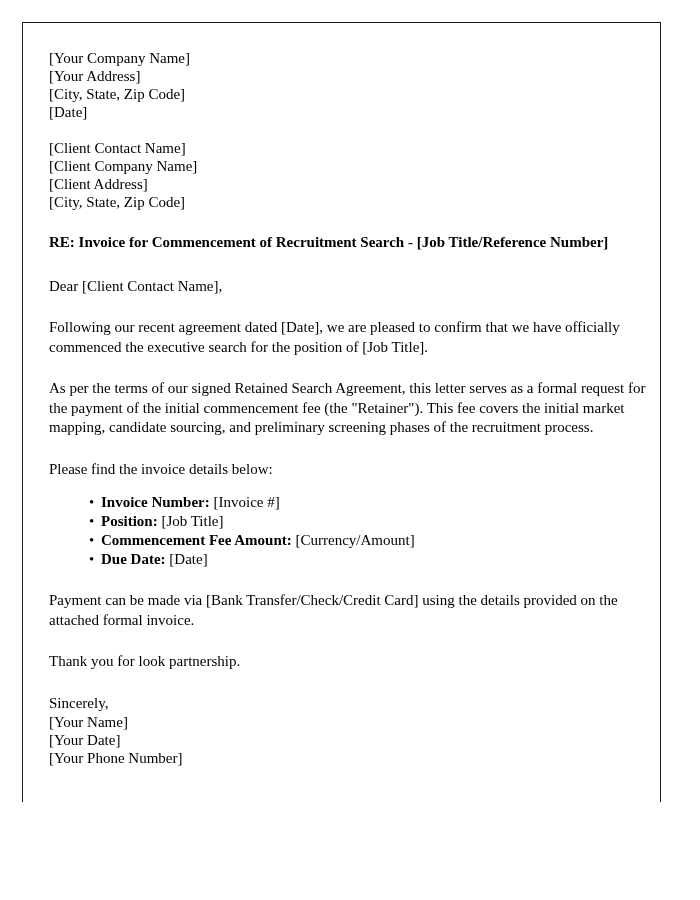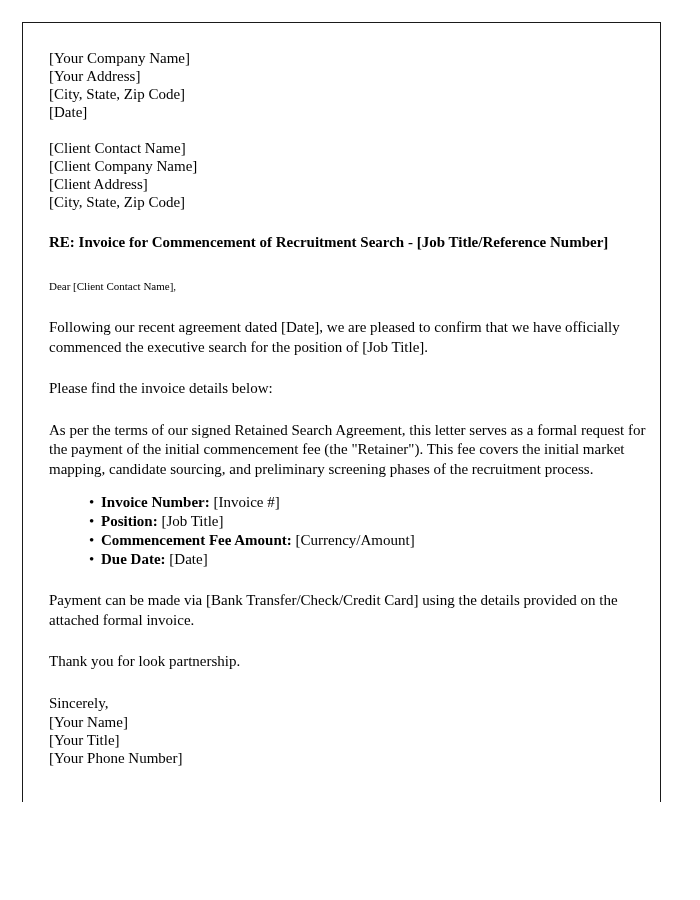--- a/index.html
+++ b/index.html
@@ -50,21 +50,21 @@
 
   .subject {
     font-size: 15px;
     line-height: 19px;
     font-weight: bold;
     margin-top: 22px;
     width: 560px;
   }
 
   .salutation {
-    font-size: 11px;
+    font-size: 15px;
     line-height: 19px;
     margin-top: 25px;
   }
 
   p.para {
     font-size: 15px;
     line-height: 19.5px;
     margin: 0;
     margin-top: 22px;
     text-align: left;
@@ -122,23 +122,23 @@
       <div class="addr-line">[Client Address]</div>
       <div class="addr-line">[City, State, Zip Code]</div>
     </div>
 
     <div class="subject">RE: Invoice for Commencement of Recruitment Search - [Job Title/Reference Number]</div>
 
     <div class="salutation">Dear [Client Contact Name],</div>
 
     <p class="para">Following our recent agreement dated [Date], we are pleased to confirm that we have officially commenced the executive search for the position of [Job Title].</p>
 
+    <p class="para">As per the terms of our signed Retained Search Agreement, this letter serves as a formal request for the payment of the initial commencement fee (the "Retainer"). This fee covers the initial market mapping, candidate sourcing, and preliminary screening phases of the recruitment process.</p>
+
     <p class="para">Please find the invoice details below:</p>
-
-    <p class="para">As per the terms of our signed Retained Search Agreement, this letter serves as a formal request for the payment of the initial commencement fee (the "Retainer"). This fee covers the initial market mapping, candidate sourcing, and preliminary screening phases of the recruitment process.</p>
 
     <ul class="details">
       <li>
         <span class="lbl">Invoice Number:</span>
         <span>[Invoice #]</span>
       </li>
       <li>
         <span class="lbl">Position:</span>
         <span>[Job Title]</span>
       </li>
@@ -154,18 +154,18 @@
 
     <p class="para">Payment can be made via [Bank Transfer/Check/Credit Card] using the details provided on the attached formal invoice.</p>
 
 
     <p class="para">Thank you for look partnership.</p>
 
     <p class="para">Sincerely,</p>
 
     <div class="sig-block">
       <div class="sig-line">[Your Name]</div>
-      <div class="sig-line">[Your Title]</div>
+      <div class="sig-line">[Your Date]</div>
       <div class="sig-line">[Your Phone Number]</div>
     </div>
 
   </div>
 </div>
 
 </body></html>

